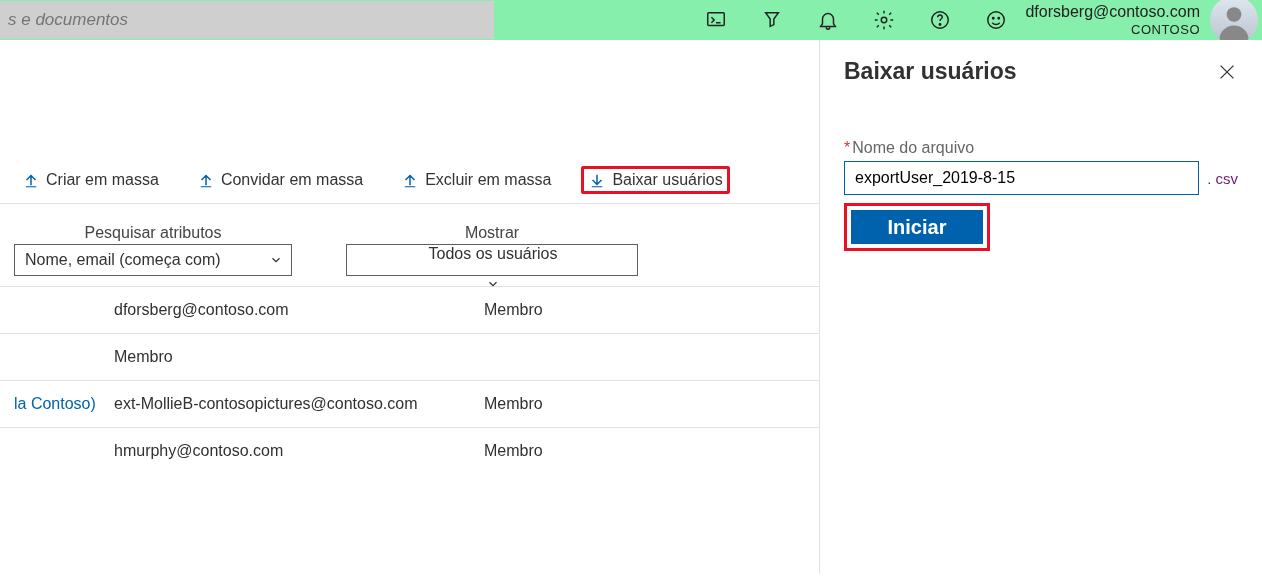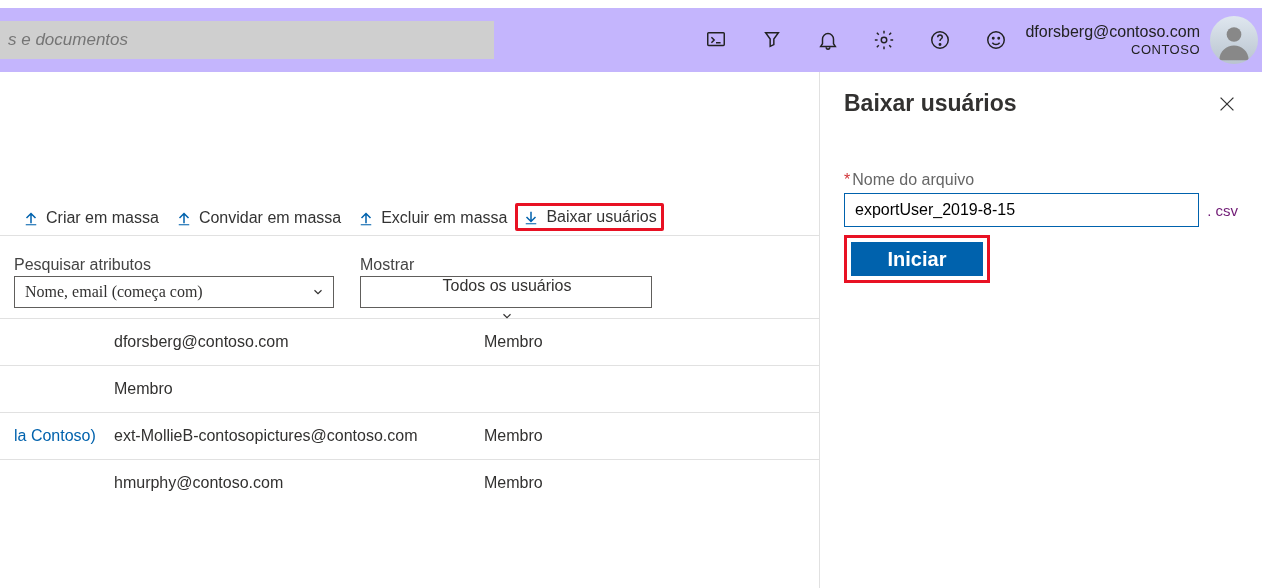--- a/index.html
+++ b/index.html
@@ -10,23 +10,22 @@
     width: 1262px;
     height: 588px;
     overflow: hidden;
     position: relative;
     background: #fff;
   }
   
   .topbar {
     display: flex;
     align-items: center;
-    height: 64px;
-    background: #c4b5fd;
-    margin-top: 8px;
+    height: 40px;
+    background: #86efac;
   }
   .search-box {
     flex: none;
     width: 494px;
     height: 38px;
     margin-left: 0;
     background: #cfcfcf;
     border: none;
     font-size: 17px;
     font-style: italic;
@@ -81,22 +80,22 @@
   .content {
     flex: 1;
     padding: 0;
     border-right: 1px solid #e1e1e1;
   }
   .toolbar-wrap {
     padding-top: 120px;
   }
   .toolbar {
     display: flex;
-    align-items: flex-end;
-    gap: 0;
+    align-items: center;
+    gap: 22px;
     padding: 0 14px 4px 14px;
     border-bottom: 1px solid #e1e1e1;
     height: 44px;
   }
   .cmd {
     display: inline-flex;
     align-items: center;
     gap: 6px;
     padding: 4px 8px;
     font-size: 16px;
@@ -107,42 +106,43 @@
   .cmd .ico { width: 18px; height: 18px; color: #0062ad; }
   .highlight-red {
     border: 3px solid #e81123;
     border-radius: 2px;
     padding: 2px 4px;
   }
 
   
   .filter-row {
     display: flex;
-    gap: 26px;
+    gap: 54px;
     padding: 20px 14px 10px 14px;
+    text-align: center;
   }
   .filter-block label {
     font-size: 16px;
     color: #444;
     display:block;
     margin-bottom: 2px;
   }
   .dropdown {
     display:flex;
     align-items:center;
     justify-content: space-between;
     border: 1px solid #605e5c;
     height: 32px;
     padding: 0 8px 0 10px;
     font-size: 16px;
     cursor:pointer;
     background:#fff;
     gap:14px;
   }
-  .dropdown.wide  { width: 320px; font-family: Liberation Serif, serif; }
+  .dropdown.wide  { width: 278px; }
   .dropdown.wide2 { width: 292px; flex-direction: column; }
   .chev { width: 14px; height:14px; }
 
   
   .tbl { width: 100%; }
   .thead {
     display:flex;
     font-size: 13px;
     font-weight: 700;
     letter-spacing: 0.3px;

